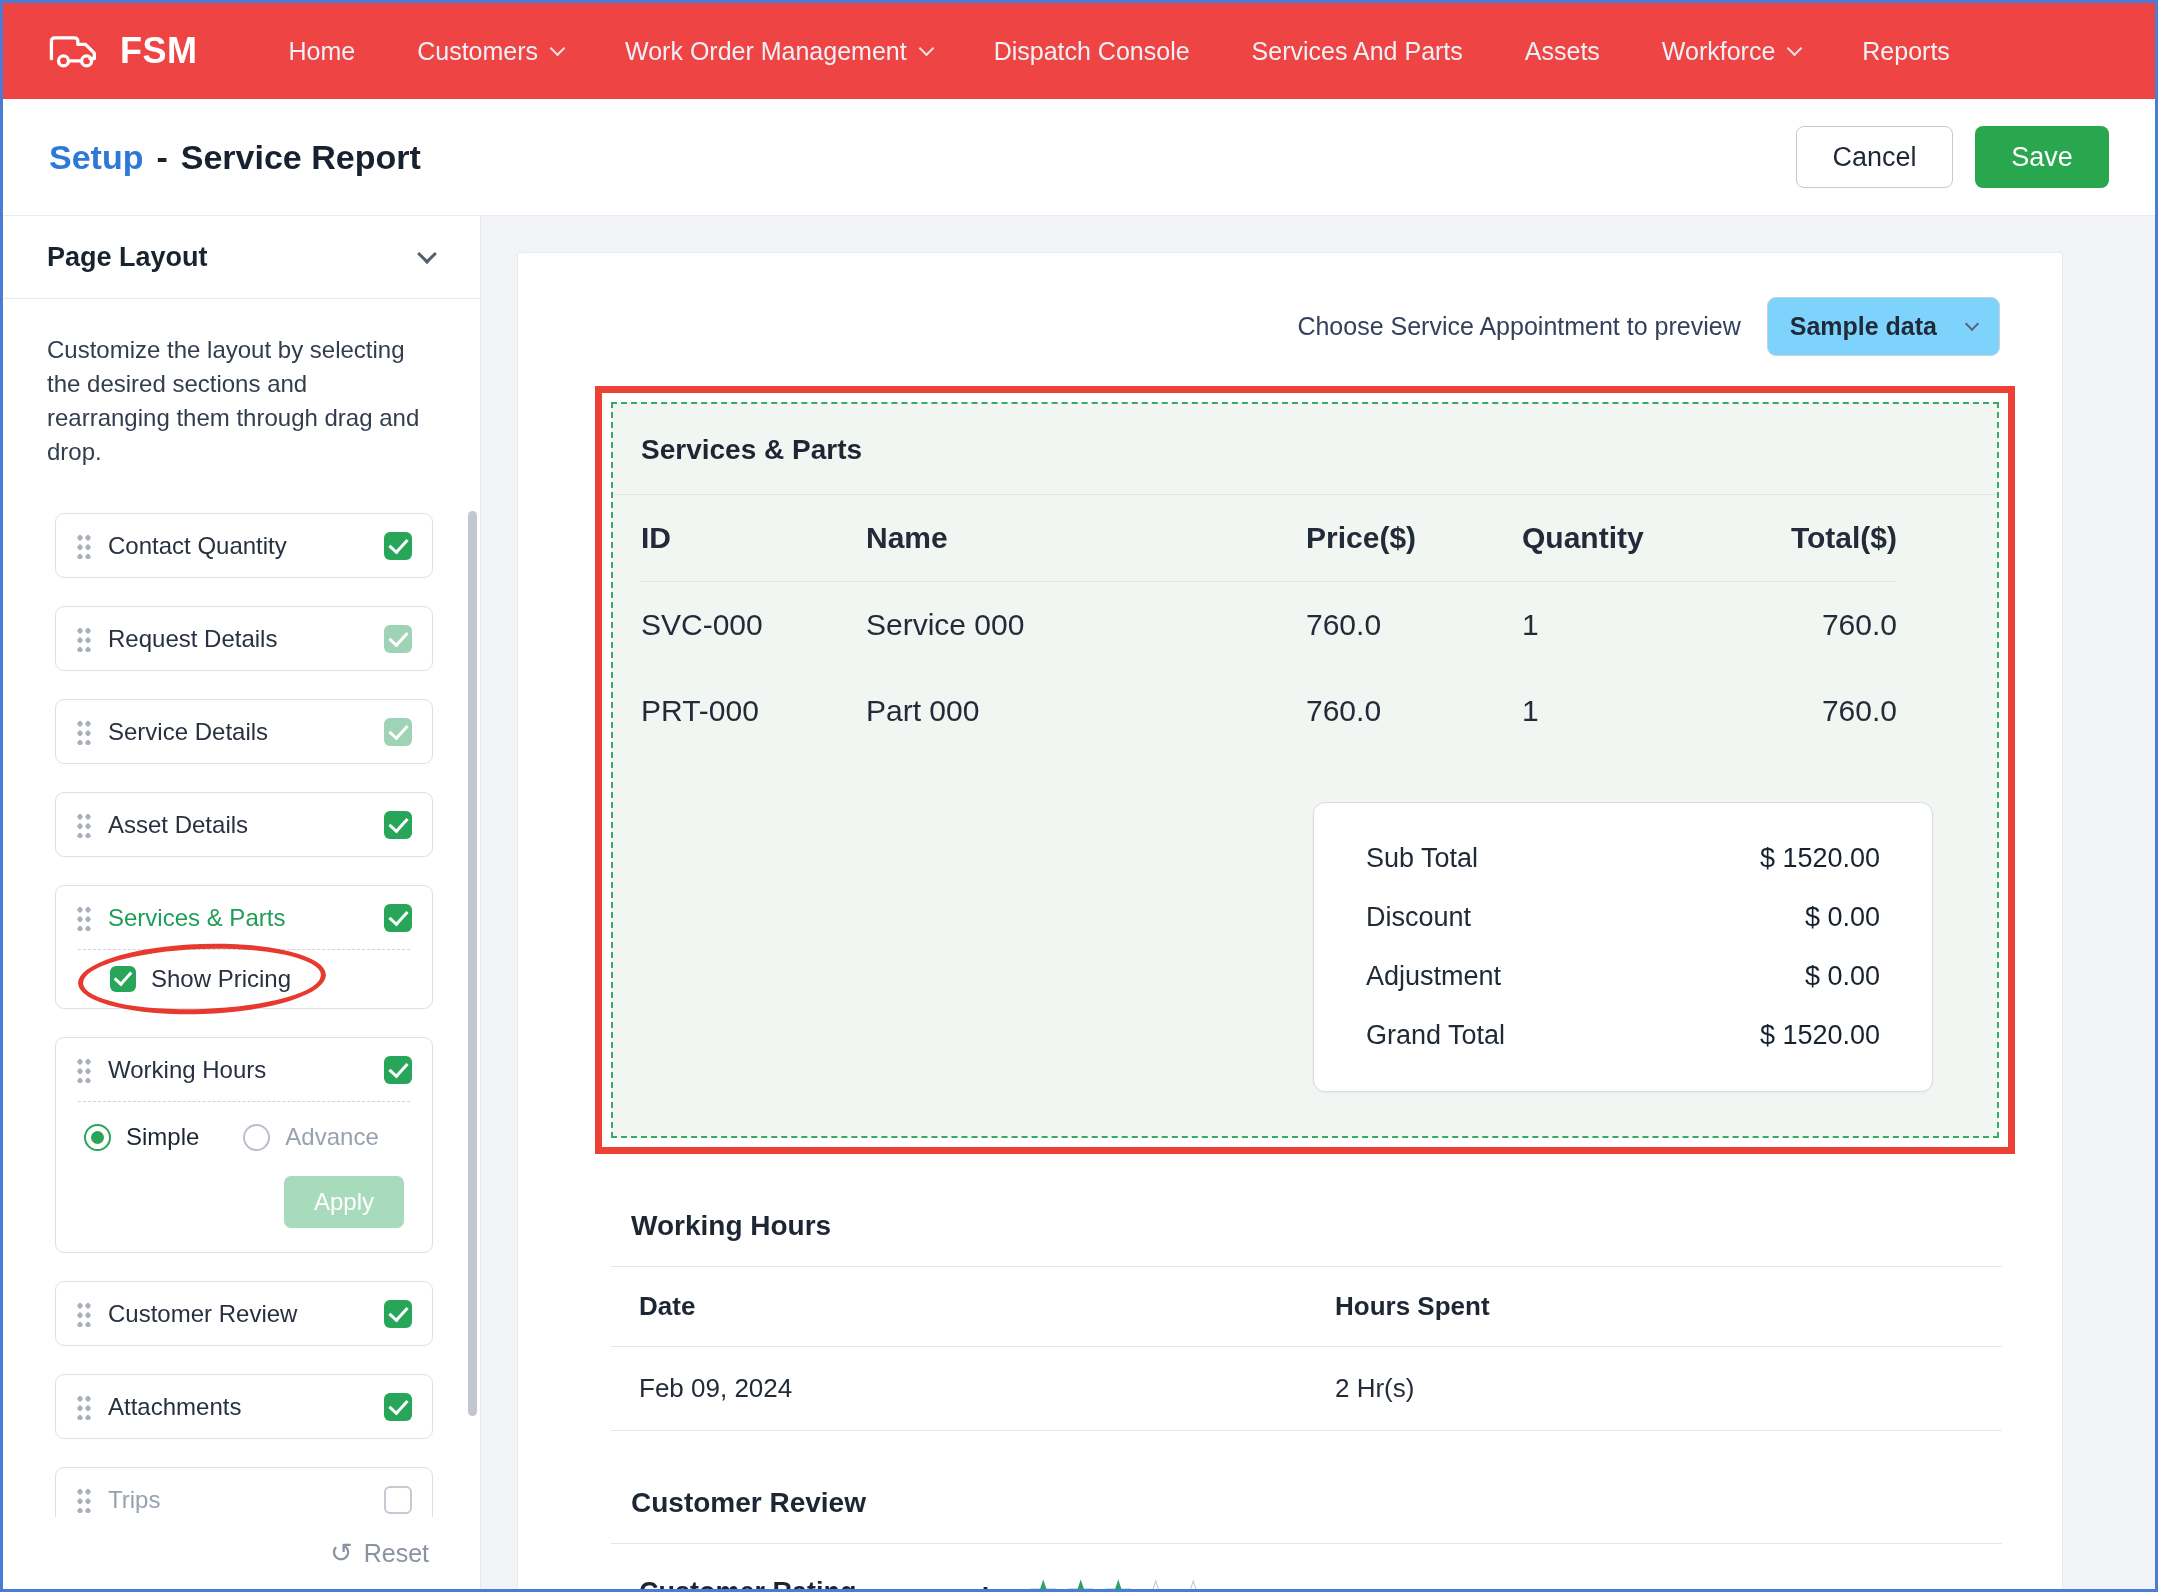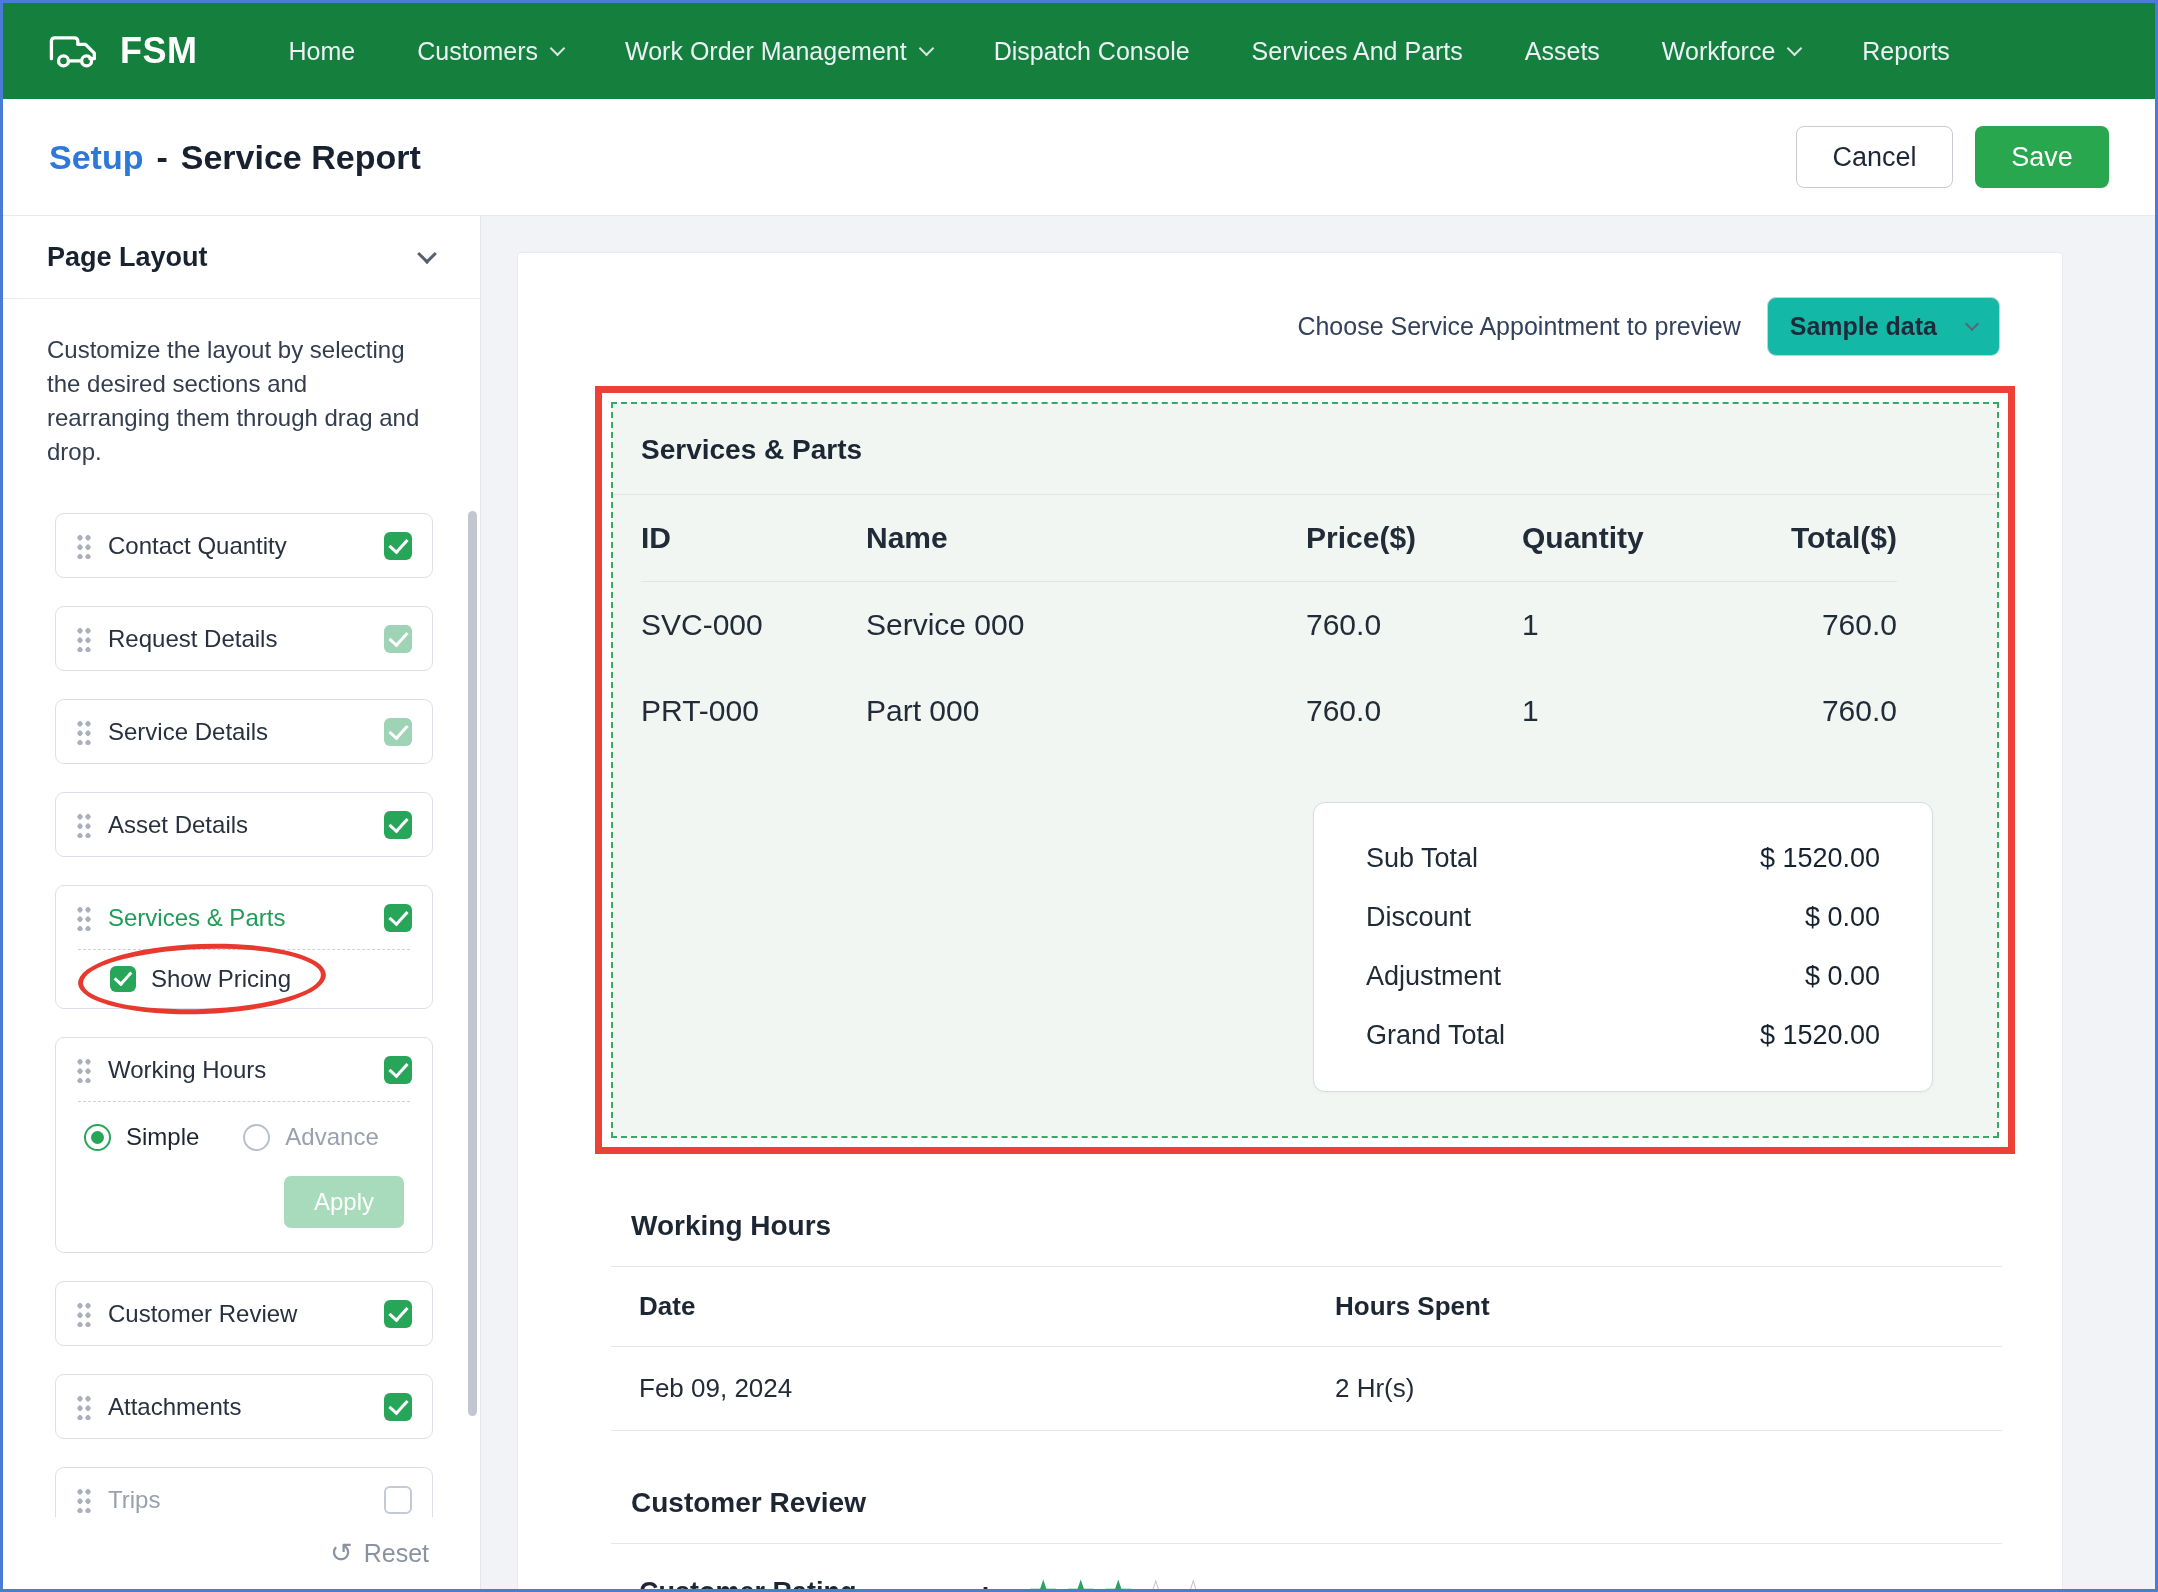--- a/index.html
+++ b/index.html
@@ -1,21 +1,21 @@
 <!DOCTYPE html>
 <html><head>
 <meta charset="utf-8">
 <style>
   * { box-sizing: border-box; margin: 0; padding: 0; }
   html,body { width: 2158px; height: 1592px; }
   body { font-family: "Liberation Sans", "DejaVu Sans", sans-serif; overflow: hidden; background:#fff; }
   .page { width:100%; height:100%; border:3px solid #4A7CD6; display:flex; flex-direction:column; background:#fff; overflow:hidden; }
 
   
-  .topnav { flex:0 0 96px; background:#15803d; display:flex; align-items:center; padding:0 44px; color:#F2F5FA; }
+  .topnav { flex:0 0 96px; background:#ef4444; display:flex; align-items:center; padding:0 44px; color:#F2F5FA; }
   .brand { display:flex; align-items:center; gap:18px; margin-right:60px; cursor:pointer; }
   .brand-text { font-size:36px; font-weight:700; letter-spacing:.5px; color:#fff; }
   .nav-items { display:flex; align-items:stretch; height:100%; }
   .nav-item { display:flex; align-items:center; gap:14px; padding:0 31px; font-size:25px; color:#EDF1F7; cursor:pointer; white-space:nowrap; }
   .chev { width:11px; height:11px; border-right:2.5px solid currentColor; border-bottom:2.5px solid currentColor; transform:rotate(45deg); margin-top:-6px; opacity:.9; }
 
   
   .pagehead { flex:0 0 117px; display:flex; align-items:center; padding:0 46px; background:#fff; border-bottom:1px solid #E7EAEE; }
   .title { display:flex; gap:13px; align-items:baseline; font-size:34px; font-weight:600; }
   .t-blue { color:#2D79D8; }
@@ -65,21 +65,21 @@
   .sb-foot { position:absolute; left:0; right:1px; bottom:0; height:72px; background:#fff; display:flex; align-items:center; justify-content:flex-end; padding-right:50px; z-index:3; }
   .reset { display:flex; align-items:center; gap:11px; color:#8A93A1; font-size:25px; cursor:pointer; }
   .reset-icon { font-size:27px; transform:scaleX(-1); display:inline-block; }
   .sb-scrollbar { position:absolute; right:3px; top:295px; width:9px; height:905px; background:#C2C7CF; border-radius:5px; z-index:4; }
 
   
   .main { flex:1; background:#F2F3F6; padding:36px 92px 0 36px; min-width:0; }
   .panel { background:#fff; border:1px solid #E7EAEE; border-radius:4px; height:calc(100% + 40px); overflow:hidden; }
   .chooser-row { display:flex; justify-content:flex-end; align-items:center; gap:26px; padding:44px 62px 0; }
   .chooser-label { font-size:25px; color:#33415C; font-weight:500; }
-  .chooser-select { display:flex; align-items:center; gap:30px; border:1px solid #C9CED8; border-radius:9px; padding:14px 22px; font-size:25px; font-weight:600; color:#1E2939; background:#14b8a6; cursor:pointer; }
+  .chooser-select { display:flex; align-items:center; gap:30px; border:1px solid #C9CED8; border-radius:9px; padding:14px 22px; font-size:25px; font-weight:600; color:#1E2939; background:#7dd3fc; cursor:pointer; }
   .chev-sm { width:10px; height:10px; border-right:2.5px solid #5A6473; border-bottom:2.5px solid #5A6473; transform:rotate(45deg); margin-top:-5px; }
 
   .doc { margin:30px 60px 0 93px; }
 
   .highlight-red { border:7px solid #EE4136; margin:0 -13px 0 -16px; padding:9px; }
   .dashed-green { border:2px dashed #38A967; background:#F2F6F2; padding-bottom:44px; }
   .sp-title { padding:30px 28px 28px; font-size:28px; font-weight:700; color:#1D2734; border-bottom:1px solid #E0E4E4; }
   .sp-table { padding:0 100px 0 28px; }
   .sp-row { display:grid; grid-template-columns:225px 440px 216px 240px 1fr; align-items:center; }
   .sp-row .cell:last-child { text-align:right; }

